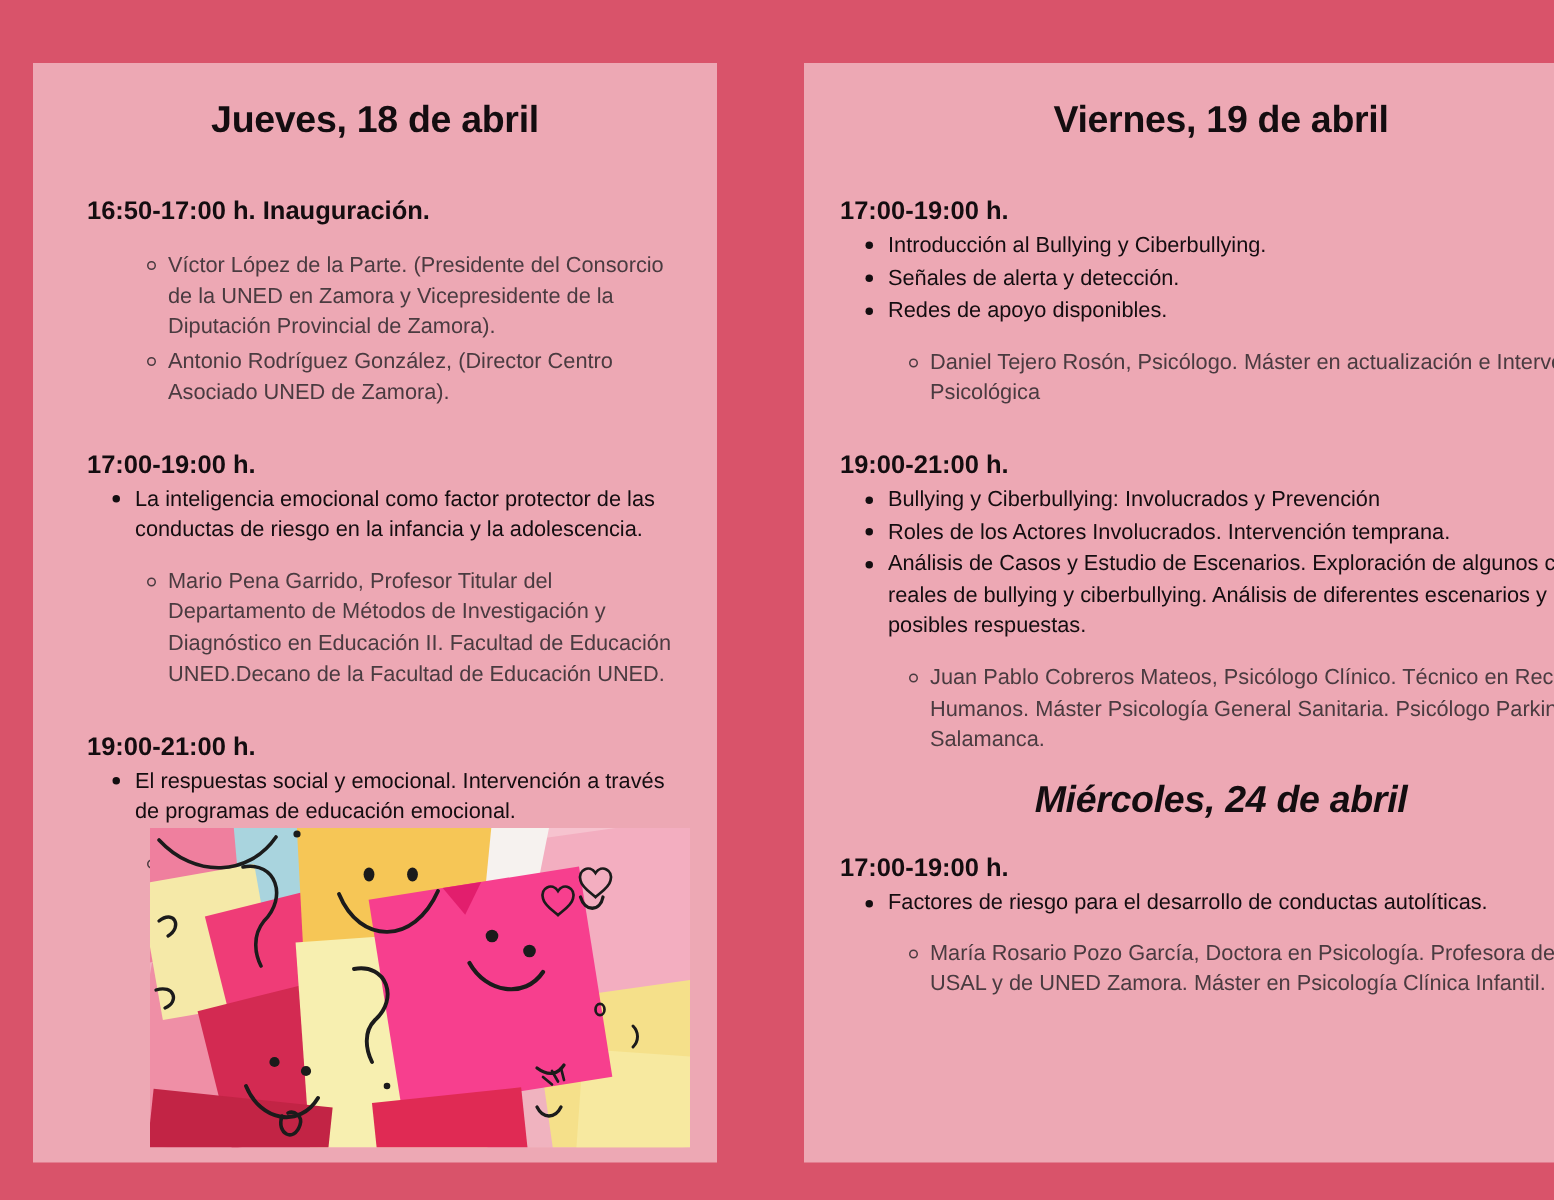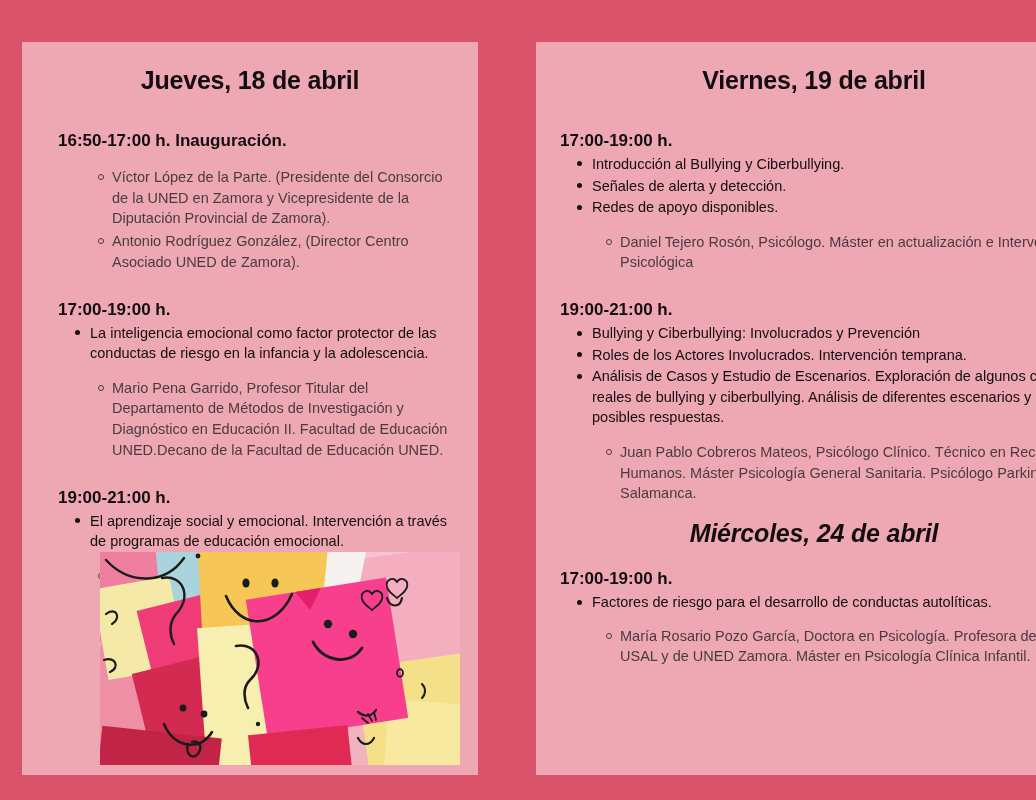--- a/index.html
+++ b/index.html
@@ -170,21 +170,21 @@
     <div class="time time-gap-md">17:00-19:00 h.</div>
     <ul class="topics">
       <li>La inteligencia emocional como factor protector de las conductas de riesgo en la infancia y la adolescencia.</li>
     </ul>
     <ul class="speakers">
       <li>Mario Pena Garrido, Profesor Titular del Departamento de Métodos de Investigación y Diagnóstico en Educación II. Facultad de Educación UNED.Decano de la Facultad de Educación UNED.</li>
     </ul>
 
     <div class="time time-gap-md">19:00-21:00 h.</div>
     <ul class="topics">
-      <li> El aprendizaje social y emocional. Intervención a través de programas de educación emocional.</li>
+      <li> El respuestas social y emocional. Intervención a través de programas de educación emocional.</li>
     </ul>
     <ul class="speakers">
       <li>Lidia Losada Vicente, Profesora Contratada Doctora Departamento MIDE II -Facultad Educación UNED. Secretaria Facultad de Educación UNED.</li>
     </ul>
   </div>
 
   <div class="photo-wrap">
     <div class="photo">
       <svg width="360" height="213" viewBox="0 0 360 213">
         <defs>

